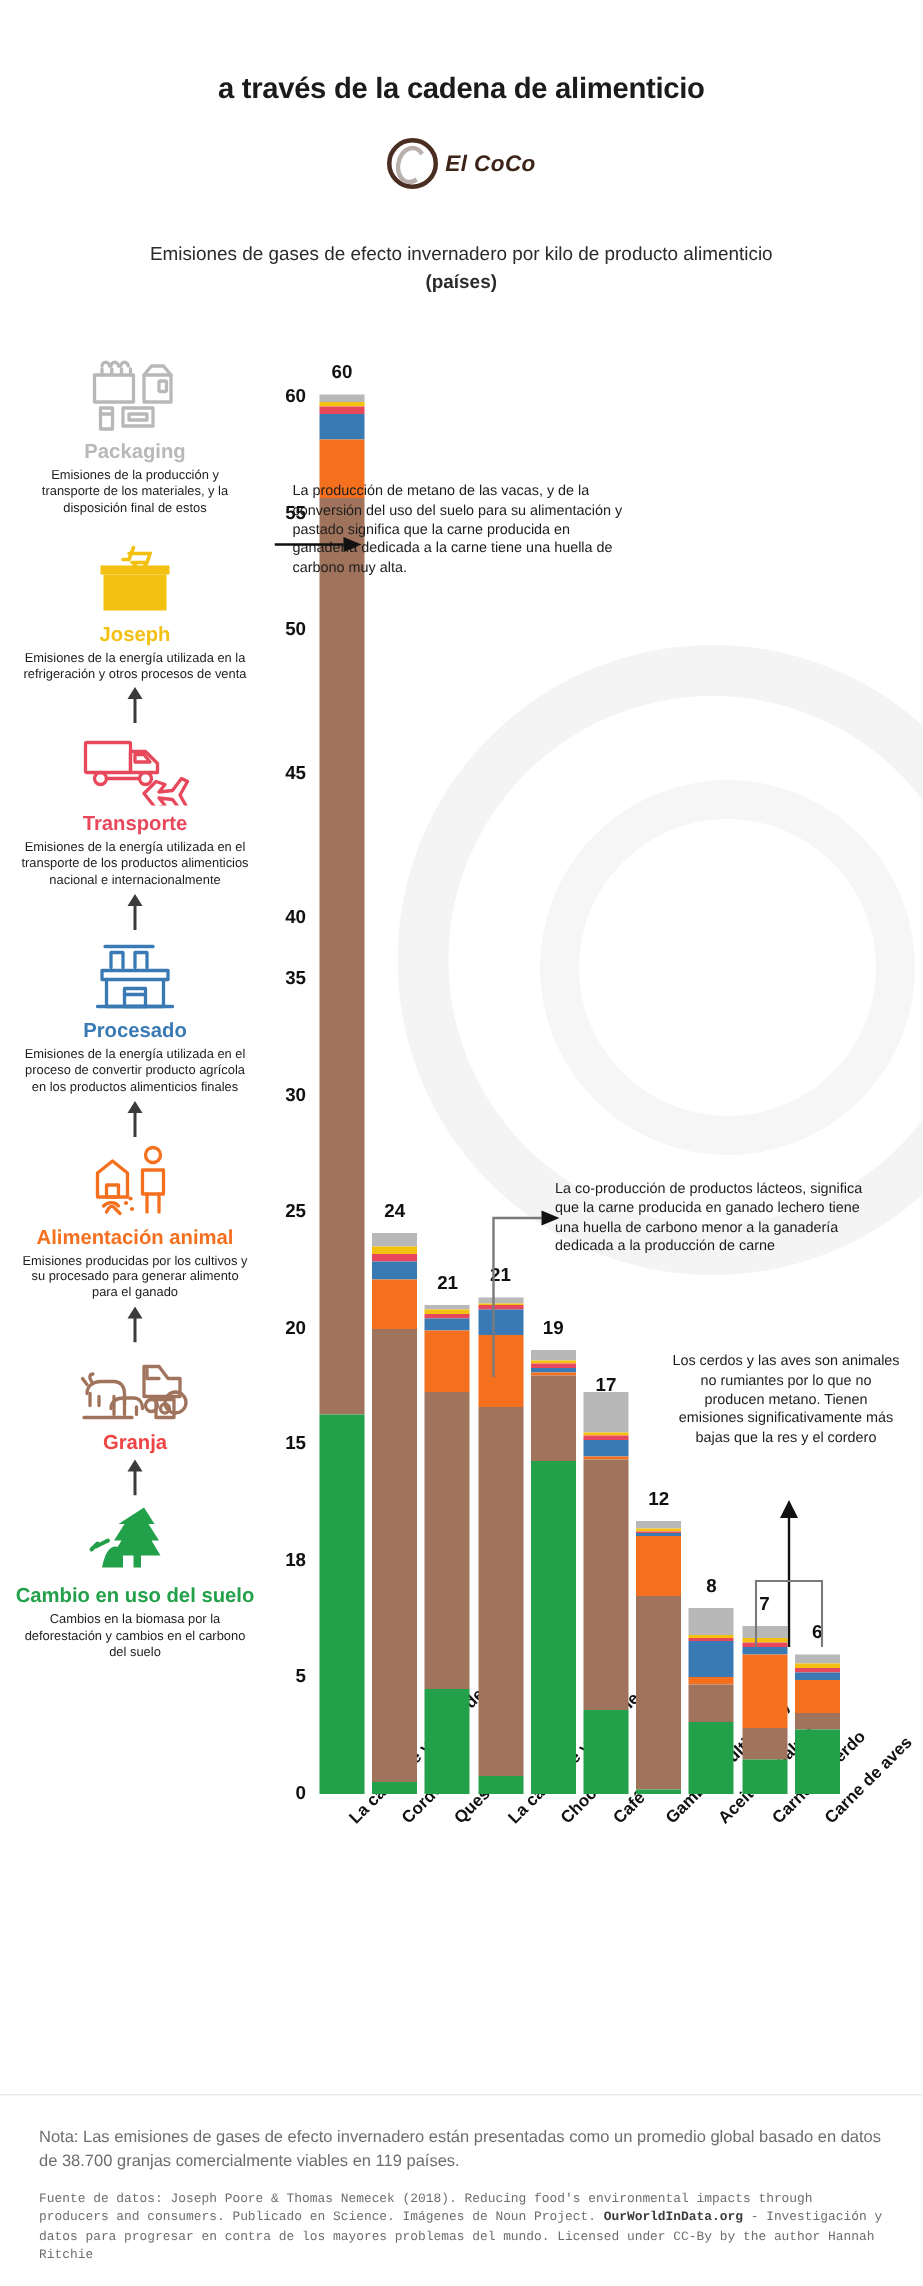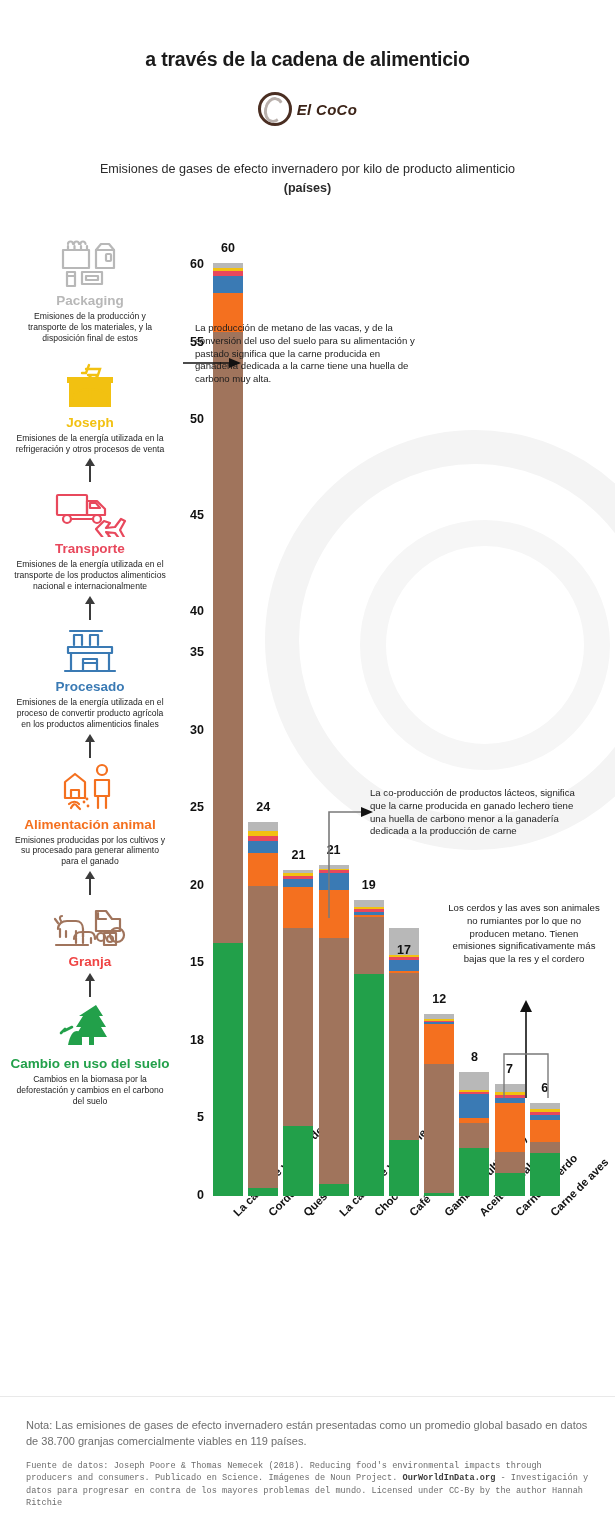--- a/index.html
+++ b/index.html
@@ -319,21 +319,21 @@
     <div class="cat" style="left: 371.8px; top: 1210px;">Chocolate</div>
     <div class="bar" style="left: 389px; top: 927.562px; height: 268.438px;">
       <div class="seg" style="height: 27.93px; background: rgb(184, 184, 184);"></div>
       <div class="seg" style="height: 1.55167px; background: rgb(242, 193, 17);"></div>
       <div class="seg" style="height: 3.10333px; background: rgb(232, 72, 92);"></div>
       <div class="seg" style="height: 10.8617px; background: rgb(58, 122, 180);"></div>
       <div class="seg" style="height: 1.55167px; background: rgb(244, 112, 31);"></div>
       <div class="seg" style="height: 167.58px; background: rgb(160, 116, 92);"></div>
       <div class="seg" style="height: 55.86px; background: rgb(34, 160, 74);"></div>
     </div>
-    <div class="bar-total" style="left: 382px; top: 943px;">17</div>
+    <div class="bar-total" style="left: 382px; top: 916px;">17</div>
     <div class="cat" style="left: 407px; top: 1210px;">Café</div>
     <div class="bar" style="left: 424.2px; top: 1014.46px; height: 181.545px;">
       <div class="seg" style="height: 4.655px; background: rgb(184, 184, 184);"></div>
       <div class="seg" style="height: 1.55167px; background: rgb(242, 193, 17);"></div>
       <div class="seg" style="height: 1.55167px; background: rgb(232, 72, 92);"></div>
       <div class="seg" style="height: 1.55167px; background: rgb(58, 122, 180);"></div>
       <div class="seg" style="height: 40.3433px; background: rgb(244, 112, 31);"></div>
       <div class="seg" style="height: 128.788px; background: rgb(160, 116, 92);"></div>
       <div class="seg" style="height: 3.10333px; background: rgb(34, 160, 74);"></div>
     </div>

